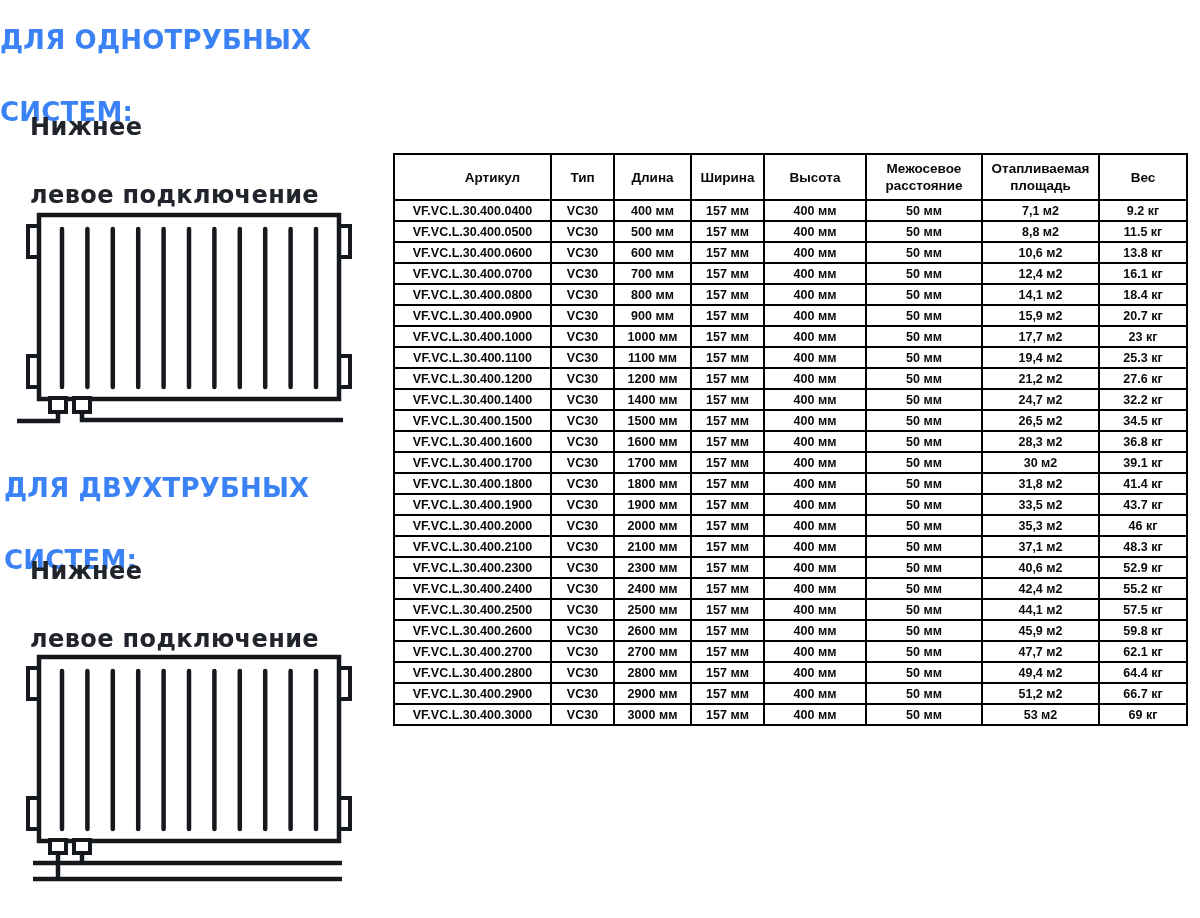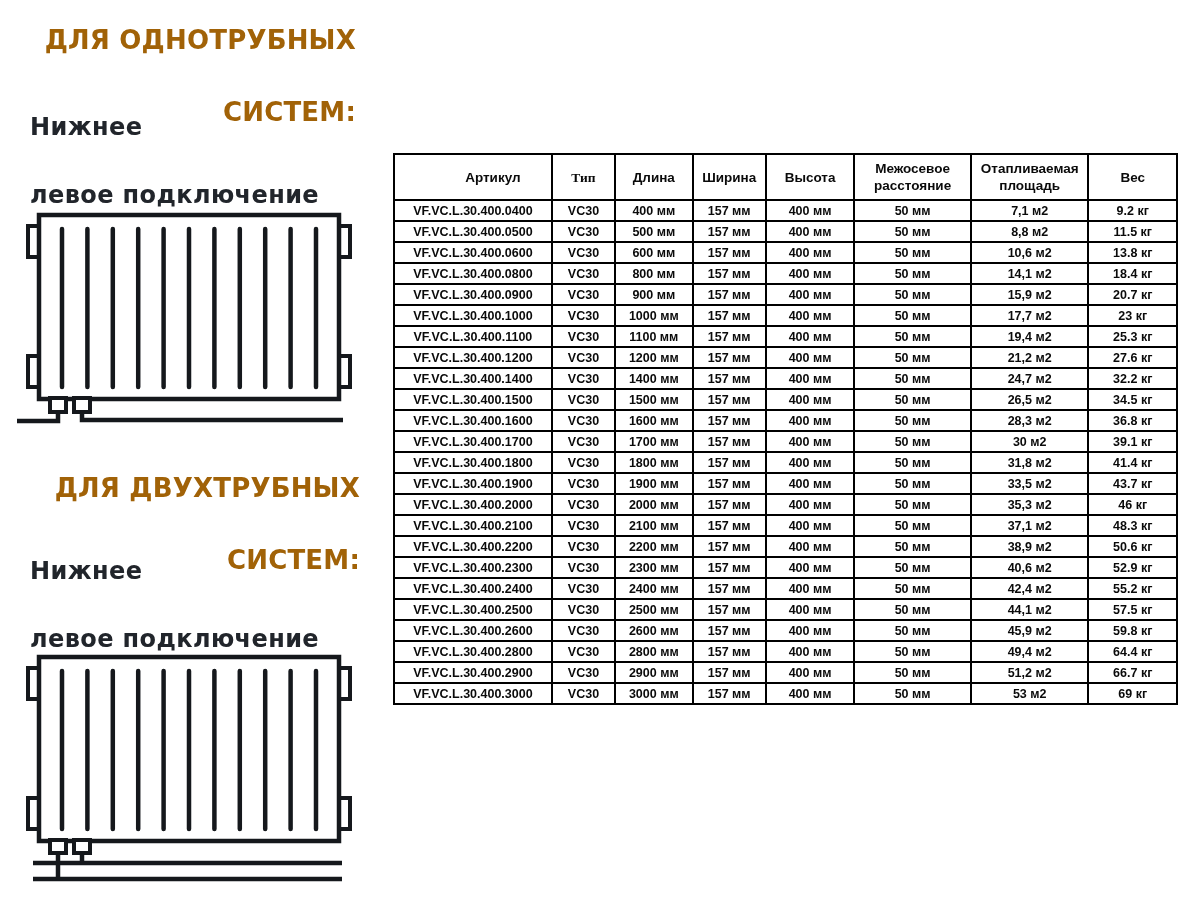--- a/index.html
+++ b/index.html
@@ -8,27 +8,27 @@
     position: relative;
     width: 1200px;
     height: 918px;
     background: #ffffff;
     overflow: hidden;
     font-family: "Liberation Sans", sans-serif;
   }
   .section-title {
     position: absolute;
     width: 356px;
-    text-align: right;
+    text-align: left;
     font-family: "DejaVu Sans", sans-serif;
     font-weight: 700;
     font-size: 26px;
     line-height: 36px;
     letter-spacing: 0.2px;
-    color: #a16207;
+    color: #3b82f6;
     white-space: pre-line;
   }
   .title-1 { left: 0px; top: 22px; }
   .title-2 { left: 4px; top: 470px; }
   .section-subtitle {
     position: absolute;
     left: 30px;
     font-family: "DejaVu Sans", sans-serif;
     font-weight: 700;
     font-size: 24px;
@@ -164,24 +164,24 @@
       <line x1="33" y1="879" x2="342" y2="879"></line>
       <line x1="58" y1="851" x2="58" y2="879"></line>
       <line x1="82" y1="851" x2="82" y2="863"></line>
     </g>
   </svg>
 
   <table class="spec-table">
     <thead>
       <tr>
           <th style="width: 157px; padding-left: 44px;">Артикул</th>
-          <th style="width: 63px; font-family: Liberation Serif, serif;">Тип</th>
+          <th style="width: 63px;">Тип</th>
           <th style="width: 77px; margin-top: 40px;">Длина</th>
           <th style="width: 73px;">Ширина</th>
-          <th style="width: 88px;">Высота</th>
+          <th style="width: 102px;">Высота</th>
           <th style="width: 116px;">Межосевое расстояние</th>
           <th style="width: 117px; margin-top: 43px;">Отапливаемая площадь</th>
           <th style="width: 88px;">Вес</th>
         </tr>
     </thead>
     <tbody>
         <tr>
           <td>VF.VC.L.30.400.0400</td>
           <td>VC30</td>
           <td>400 мм</td>
@@ -205,20 +205,30 @@
           <td>VF.VC.L.30.400.0600</td>
           <td>VC30</td>
           <td>600 мм</td>
           <td>157 мм</td>
           <td>400 мм</td>
           <td>50 мм</td>
           <td>10,6 м2</td>
           <td>13.8 кг</td>
         </tr>
         <tr>
+          <td>VF.VC.L.30.400.0700</td>
+          <td>VC30</td>
+          <td>700 мм</td>
+          <td>157 мм</td>
+          <td>400 мм</td>
+          <td>50 мм</td>
+          <td>12,4 м2</td>
+          <td>16.1 кг</td>
+        </tr>
+        <tr>
           <td>VF.VC.L.30.400.0800</td>
           <td>VC30</td>
           <td>800 мм</td>
           <td>157 мм</td>
           <td>400 мм</td>
           <td>50 мм</td>
           <td>14,1 м2</td>
           <td>18.4 кг</td>
         </tr>
         <tr>
@@ -335,30 +345,20 @@
           <td>VF.VC.L.30.400.2100</td>
           <td>VC30</td>
           <td>2100 мм</td>
           <td>157 мм</td>
           <td>400 мм</td>
           <td>50 мм</td>
           <td>37,1 м2</td>
           <td>48.3 кг</td>
         </tr>
         <tr>
-          <td>VF.VC.L.30.400.2200</td>
-          <td>VC30</td>
-          <td>2200 мм</td>
-          <td>157 мм</td>
-          <td>400 мм</td>
-          <td>50 мм</td>
-          <td>38,9 м2</td>
-          <td>50.6 кг</td>
-        </tr>
-        <tr>
           <td>VF.VC.L.30.400.2300</td>
           <td>VC30</td>
           <td>2300 мм</td>
           <td>157 мм</td>
           <td>400 мм</td>
           <td>50 мм</td>
           <td>40,6 м2</td>
           <td>52.9 кг</td>
         </tr>
         <tr>
@@ -385,20 +385,30 @@
           <td>VF.VC.L.30.400.2600</td>
           <td>VC30</td>
           <td>2600 мм</td>
           <td>157 мм</td>
           <td>400 мм</td>
           <td>50 мм</td>
           <td>45,9 м2</td>
           <td>59.8 кг</td>
         </tr>
         <tr>
+          <td>VF.VC.L.30.400.2700</td>
+          <td>VC30</td>
+          <td>2700 мм</td>
+          <td>157 мм</td>
+          <td>400 мм</td>
+          <td>50 мм</td>
+          <td>47,7 м2</td>
+          <td>62.1 кг</td>
+        </tr>
+        <tr>
           <td>VF.VC.L.30.400.2800</td>
           <td>VC30</td>
           <td>2800 мм</td>
           <td>157 мм</td>
           <td>400 мм</td>
           <td>50 мм</td>
           <td>49,4 м2</td>
           <td>64.4 кг</td>
         </tr>
         <tr>

